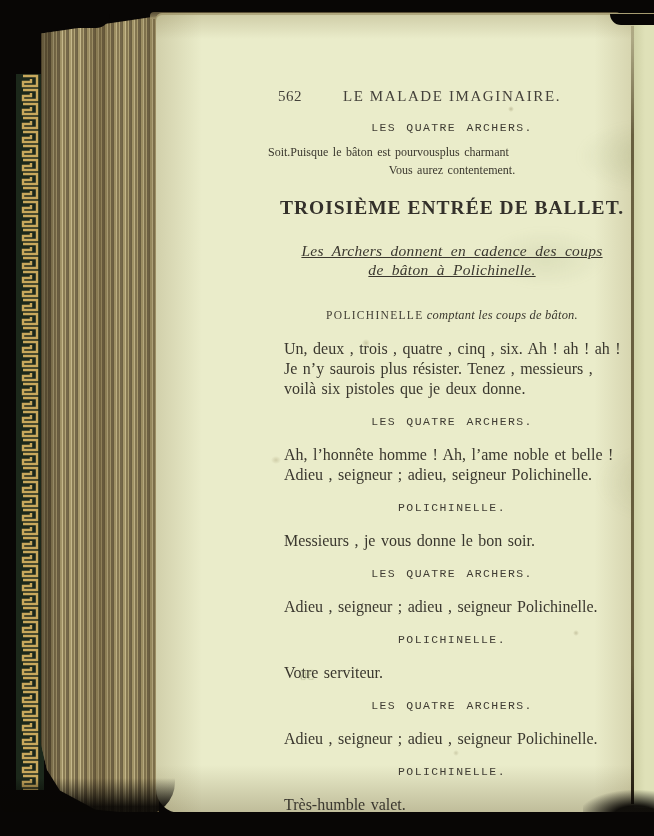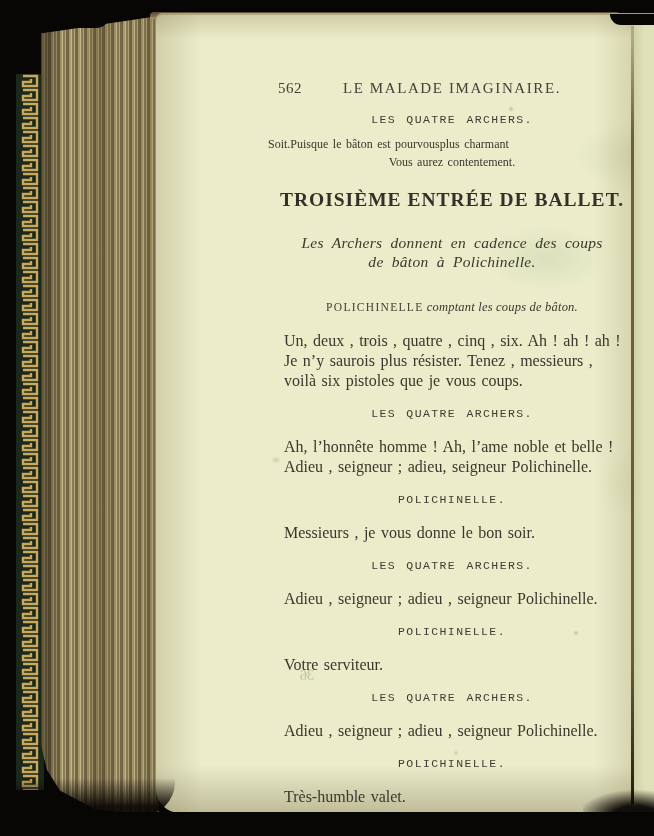--- a/index.html
+++ b/index.html
@@ -77,36 +77,36 @@
   .top-black-right{position:absolute;right:0;top:14px;width:44px;height:11px;background:var(--background);border-radius:0 0 0 26px;}
   .top-black-left{position:absolute;left:0;top:14px;width:110px;height:14px;background:var(--background);border-radius:0 0 30px 0;}
   .bottom-black{position:absolute;left:0;top:812px;width:654px;height:24px;background:var(--background);}
   .bottom-left-shadow{
     position:absolute;left:0;top:778px;width:175px;height:38px;
     background:linear-gradient(180deg, rgba(8,6,4,0), rgba(8,6,4,.92) 75%);
     border-radius:0 0 34px 14px;
   }
 
   
-  .textcol{position:absolute;left:268px;top:80px;width:368px;color:var(--ink);}
+  .textcol{position:absolute;left:268px;top:88px;width:368px;color:var(--ink);}
   .header-row{position:relative;height:17px;line-height:17px;font-size:15px;letter-spacing:1.6px;color:var(--ink-soft);text-align:center;}
   .pageno{position:absolute;left:10px;top:0;letter-spacing:.5px;}
   .speaker{
     text-align:center;font-size:11.5px;line-height:14px;letter-spacing:1.4px;
     margin:6px 0;color:#403d34;word-spacing:2px;font-family:Liberation Mono, monospace;
   }
   #blocks > .speaker:first-child{margin-top:16px;}
   .verse{font-size:12px;line-height:18px;white-space:nowrap;word-spacing:1.5px;}
   .speaker + .verse{margin-top:8px;}
   .verse.center{text-align:center;}
   .ballet-title{
     margin-top:17px;font-size:19.5px;line-height:24px;font-weight:bold;
     letter-spacing:1px;text-align:center;white-space:nowrap;color:#33302a;
   }
-  .direction{margin-top:21px;font-style:italic;font-size:15.5px;line-height:19px;text-align:center;word-spacing:4px;letter-spacing:.3px;}
+  .direction{margin-top:21px;font-style:italic;font-size:15.5px;line-height:19px;text-align:center;word-spacing:4px;letter-spacing:.3px;text-decoration:underline;}
   .speaker-dir{margin:27px 0 7px;text-align:center;line-height:15px;}
   .sd-name{font-size:11.5px;letter-spacing:1.3px;color:#403d34;}
   .sd-dir{font-style:italic;font-size:12.5px;letter-spacing:.2px;}
   .prose{margin:16px;}
   .prose-line{font-size:16px;line-height:20px;white-space:nowrap;word-spacing:1.5px;}
 
   
   .bleed-mark{
     position:absolute;left:300px;top:668px;font-size:14px;
     color:rgba(128,138,94,.45);transform:scale(-1,1) rotate(2deg);
@@ -155,21 +155,21 @@
         <div class="verse center">Vous aurez contentement.</div>
         <div class="ballet-title">TROISIÈME ENTRÉE DE BALLET.</div>
         <div class="direction">
           <div class="dir-line">Les Archers donnent en cadence des coups</div>
           <div class="dir-line">de bâton à Polichinelle.</div>
         </div>
         <div class="speaker-dir"><span class="sd-name">POLICHINELLE</span><span class="sd-dir"> comptant les coups de bâton.</span></div>
         <div class="prose">
           <div class="prose-line">Un, deux , trois , quatre , cinq , six. Ah ! ah ! ah !</div>
           <div class="prose-line">Je n’y saurois plus résister. Tenez , messieurs ,</div>
-          <div class="prose-line">voilà six pistoles que je vous coups.</div>
+          <div class="prose-line">voilà six pistoles que je deux donne.</div>
         </div>
         <div class="speaker">LES QUATRE ARCHERS.</div>
         <div class="prose">
           <div class="prose-line">Ah, l’honnête homme ! Ah, l’ame noble et belle !</div>
           <div class="prose-line">Adieu , seigneur ; adieu, seigneur Polichinelle.</div>
         </div>
         <div class="speaker">POLICHINELLE.</div>
         <div class="prose">
           <div class="prose-line">Messieurs , je vous donne le bon soir.</div>
         </div>

